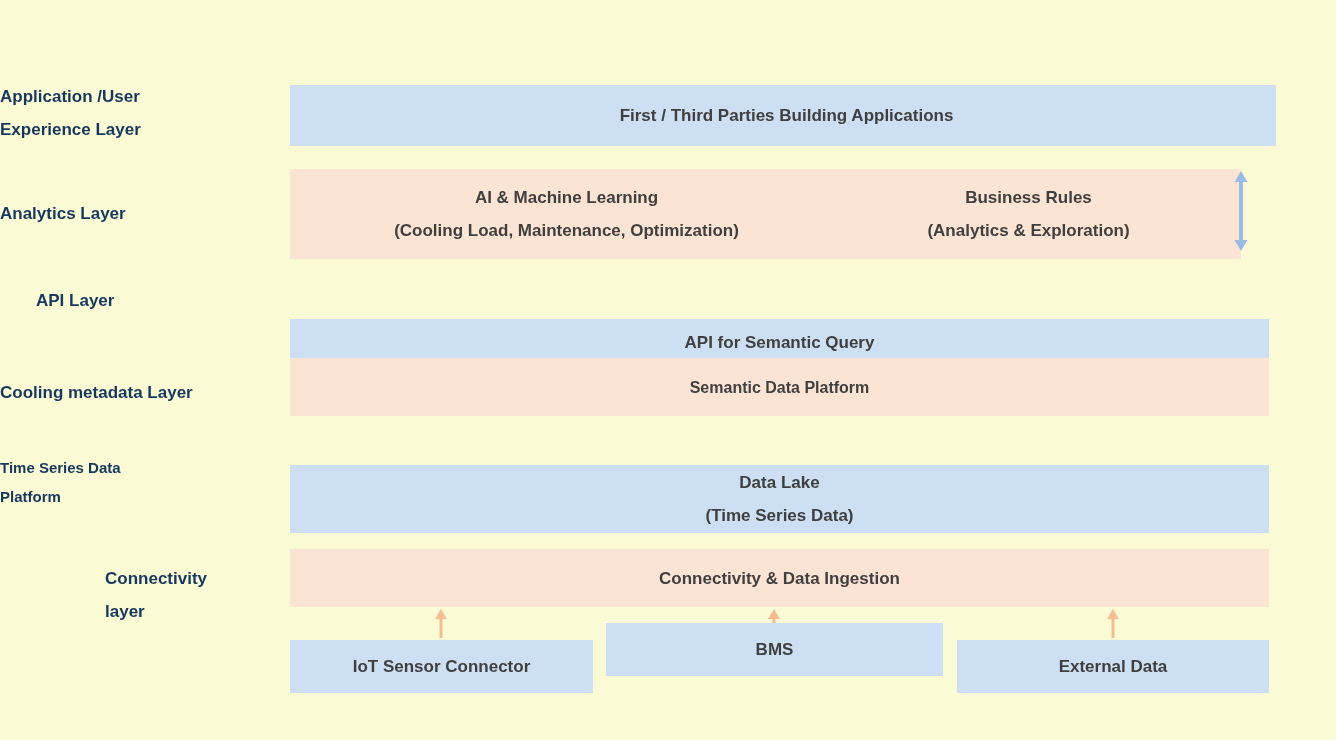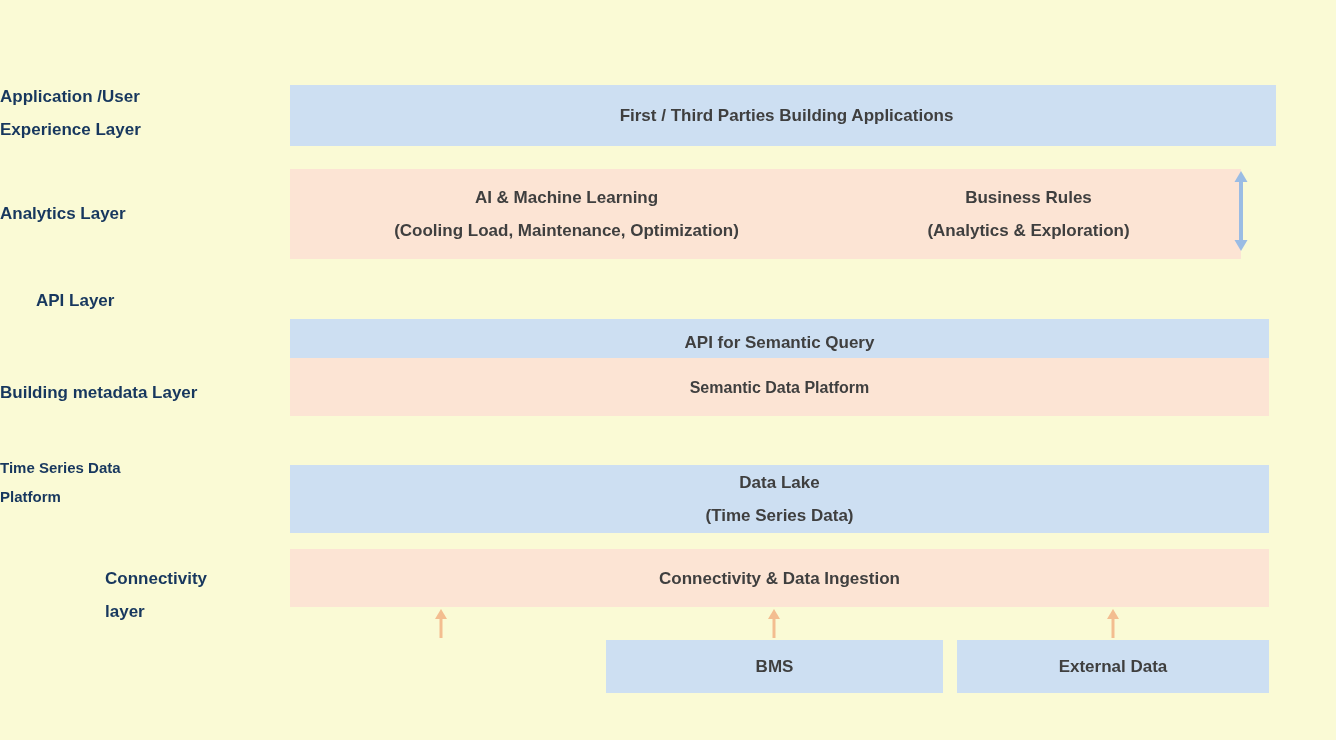--- a/index.html
+++ b/index.html
@@ -35,21 +35,21 @@
   .box .line{display:block;}
 
   .box-app        {left:290px;top:85px; width:979px;height:61px;padding-left:7px;}
   .box-ai         {left:290px;top:169px;width:505px;height:90px;padding-left:24px;}
   .box-rules      {left:808px;top:169px;width:425px;height:90px;padding-left:8px;}
   .box-api        {left:290px;top:275px;width:979px;height:47px;margin-top:44px;}
   .box-semantic   {left:290px;top:358px;width:979px;height:58px;font-size:16px;}
   .box-lake       {left:290px;top:433px;width:979px;height:68px;margin-top:32px;}
   .box-conn       {left:290px;top:549px;width:979px;height:58px;}
   .box-iot        {left:290px;top:640px;width:303px;height:53px;}
-  .box-bms        {left:606px;top:640px;width:337px;height:53px;}
+  .box-bms        {left:606px;top:623px;width:337px;height:53px;}
   .box-ext        {left:957px;top:640px;width:312px;height:53px;}
 
   .label{
     position:absolute;
     left:0;width:277px;
     font-weight:bold;
     color:var(--label-text);
     font-size:17px;
     line-height:33px;
   }
@@ -78,21 +78,21 @@
     <span class="line">Application /User</span>
     <span class="line">Experience Layer</span>
   </div>
   <div class="label label-analytics">
     <span class="line">Analytics Layer</span>
   </div>
   <div class="label label-api">
     <span class="line">API Layer</span>
   </div>
   <div class="label label-semantic">
-    <span class="line">Building metadata Layer</span>
+    <span class="line">Cooling metadata Layer</span>
   </div>
   <div class="label label-tsd">
     <span class="line">Time Series Data</span>
     <span class="line">Platform</span>
   </div>
   <div class="label label-conn">
     <span class="line">Connectivity</span>
     <span class="line">layer</span>
   </div>
 
@@ -146,20 +146,23 @@
       <rect x="5.5" y="8" width="3" height="21"></rect>
     </svg>
   </div>
   <div class="icon up-arrow up-arrow-3">
     <svg width="14" height="29" viewBox="0 0 14 29" fill="currentColor" xmlns="http://www.w3.org/2000/svg">
       <polygon points="7,0 1,10 13,10"></polygon>
       <rect x="5.5" y="8" width="3" height="21"></rect>
     </svg>
   </div>
 
+  <div class="box blue box-iot">
+    <span class="line">IoT Sensor Connector</span>
+  </div>
   <div class="box blue box-bms">
     <span class="line">BMS</span>
   </div>
   <div class="box blue box-ext">
     <span class="line">External Data</span>
   </div>
 
 </div>
 
 </body></html>

